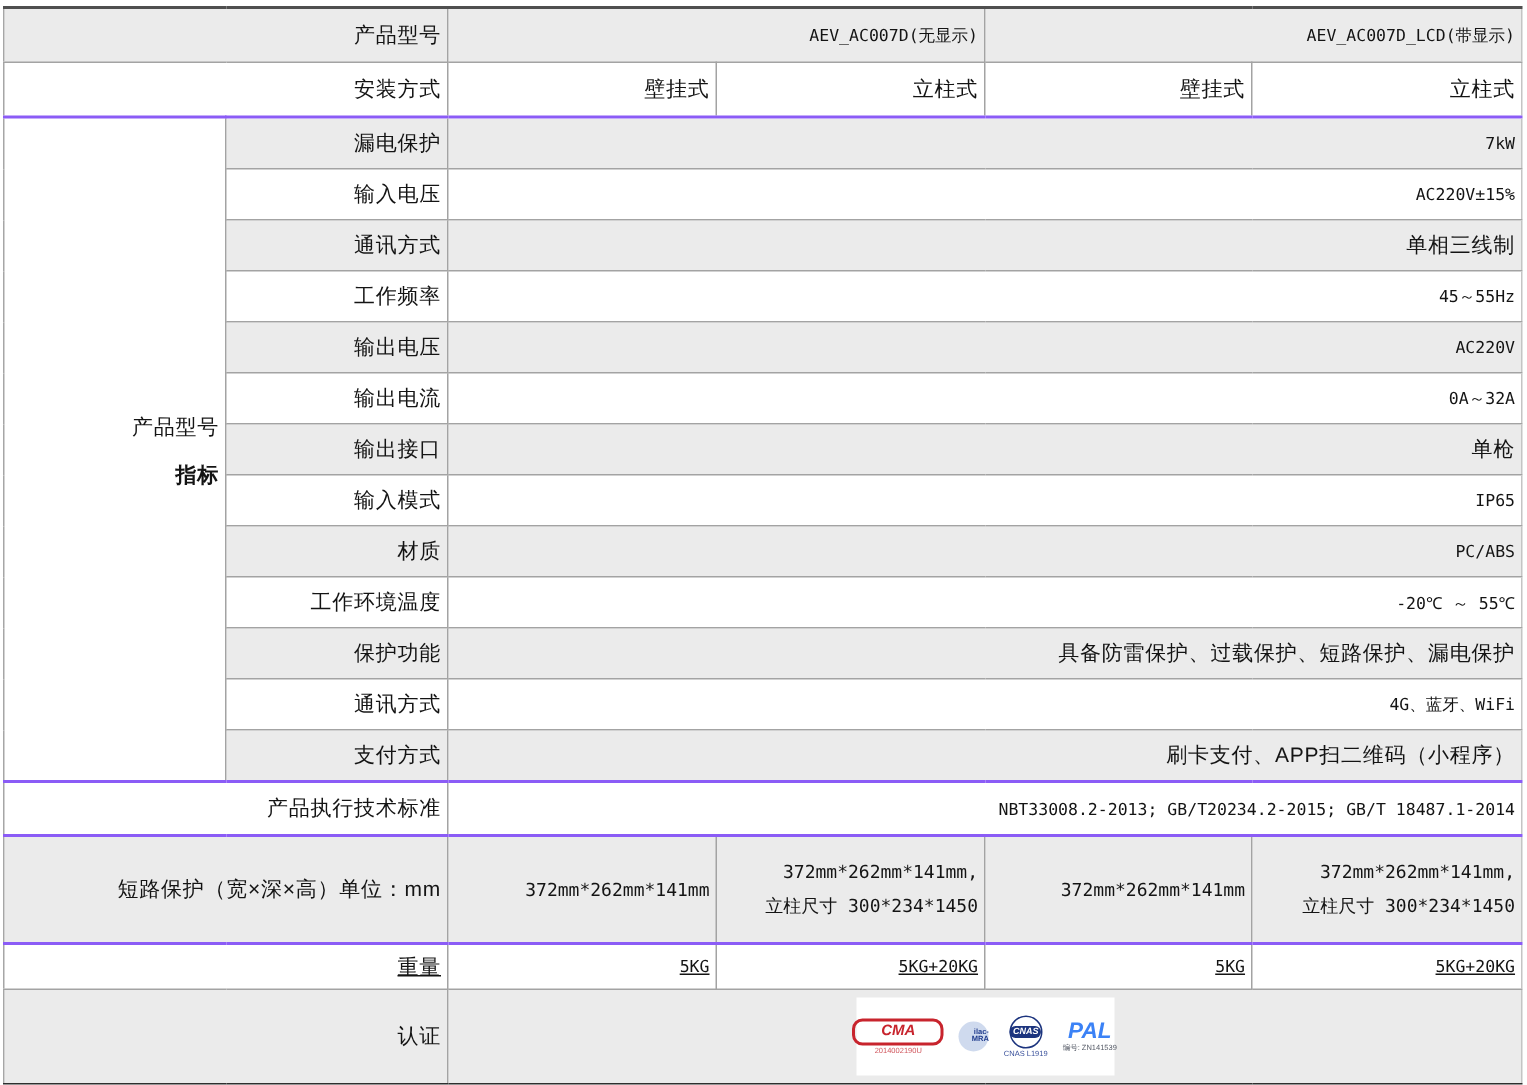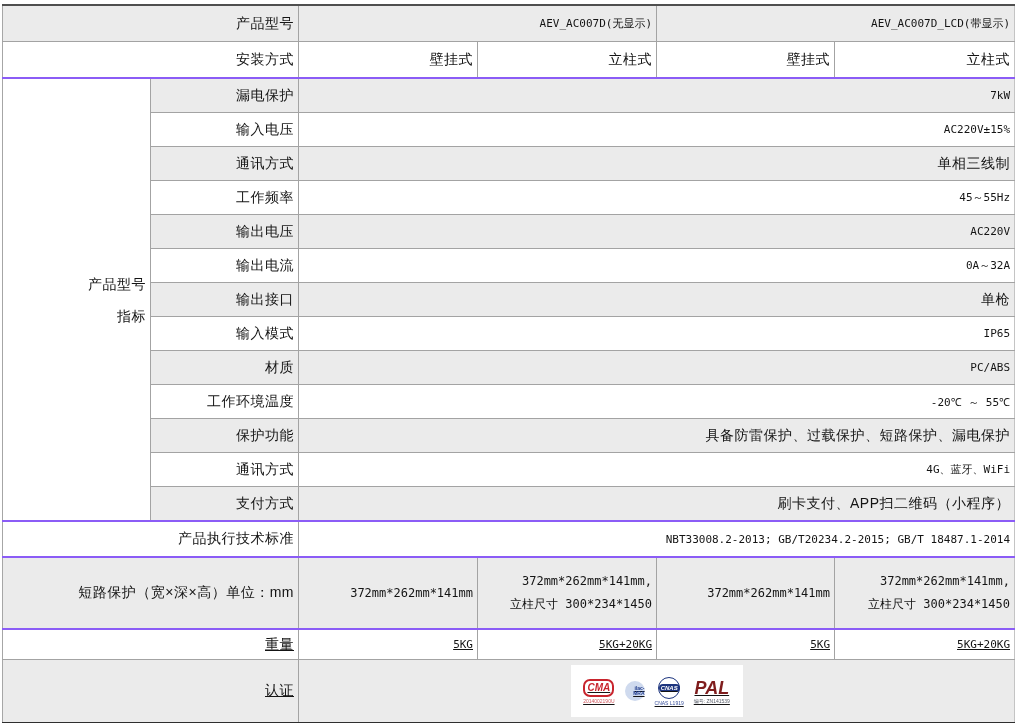--- a/index.html
+++ b/index.html
@@ -6,49 +6,49 @@
   body{width:1018px;height:723px;overflow:hidden;font-family:"Liberation Sans",sans-serif;color:#141414;}
   table.spec{border-collapse:collapse;table-layout:fixed;width:1012px;margin:4px 0 0 2px;
     border-top:2px solid #4f4f4f;border-left:1px solid #a6a6a6;border-right:1px solid #c4c4c4;}
   td{text-align:right;vertical-align:middle;padding:0 4px;border-bottom:1px solid #a3a3a3;
      font-size:14px;letter-spacing:0.5px;overflow:hidden;}
   tr.h1 td{height:35px;}
   tr.tech td{height:33px;}
   tr.std td{height:34px;}
   tr.dims td{height:70px;}
   tr.wt td{height:29px;text-decoration:underline;}
-  tr.cert td{height:62px;text-decoration:underline;}
+  tr.cert td{height:62px;}
   .bg-g{background:#ebebeb;}
   .bg-w{background:#ffffff;}
   .bd-thick{border-bottom:2px solid #8b5cf6;}
   .bd-bot{border-bottom:3px solid #2e2e2e;}
   .vr{border-right:1px solid #a3a3a3;}
   .val{font-family:"DejaVu Sans Mono","Liberation Sans",sans-serif;font-size:11px;letter-spacing:0;}
   .tech-label span{display:block;line-height:1;}
-  .tech-label .l2{margin-top:18px;}
+  .tech-label .l2{margin-top:18px;font-weight:bold;}
   .dim-cell{font-size:12px;line-height:1.9;}
   .dim-cell span{display:block;}
   
   .logo-strip{width:172px;height:52px;background:#fff;margin:0 auto;display:flex;align-items:center;
     justify-content:center;gap:10px;}
   .logo{display:flex;flex-direction:column;align-items:center;justify-content:center;line-height:1;}
   .logo-sub{font-size:5px;letter-spacing:0;margin-top:2px;white-space:nowrap;}
   .sub-red{color:#d0555c;}
   .sub-blue{color:#39509b;}
   .sub-gray{color:#555a66;}
   .cma-badge{display:inline-block;border:2px solid #c8242d;border-radius:7px;color:#c8242d;
-    font-weight:bold;font-size:10px;padding:2px 2px;letter-spacing:0;font-style:italic;}
+    font-weight:bold;font-size:10px;padding:2px 17px;letter-spacing:0;font-style:italic;}
   .ilac-circle{width:20px;height:20px;border-radius:50%;background:#cfdaee;display:flex;
     align-items:center;justify-content:center;}
   .ilac-text{font-size:5px;font-weight:bold;color:#1e3a8c;letter-spacing:0;}
   .cnas-globe{width:20px;height:20px;border-radius:50%;border:1.5px solid #1c347e;display:flex;
     align-items:center;justify-content:center;background:#fff;}
   .cnas-text{font-size:6px;font-weight:bold;color:#fff;background:#1c347e;border-radius:5px;
     padding:1px 2px;letter-spacing:0;font-style:italic;}
-  .pal-text{font-size:18px;font-weight:bold;font-style:italic;color:#7f1d1d;letter-spacing:0;}
+  .pal-text{font-size:15px;font-weight:bold;font-style:italic;color:#3b82f6;letter-spacing:0;}
 </style>
 </head>
 <body>
 
 <table class="spec">
   <colgroup>
     <col style="width:148px">
       <col style="width:148px">
     <col style="width:179px">
       <col style="width:179px">

